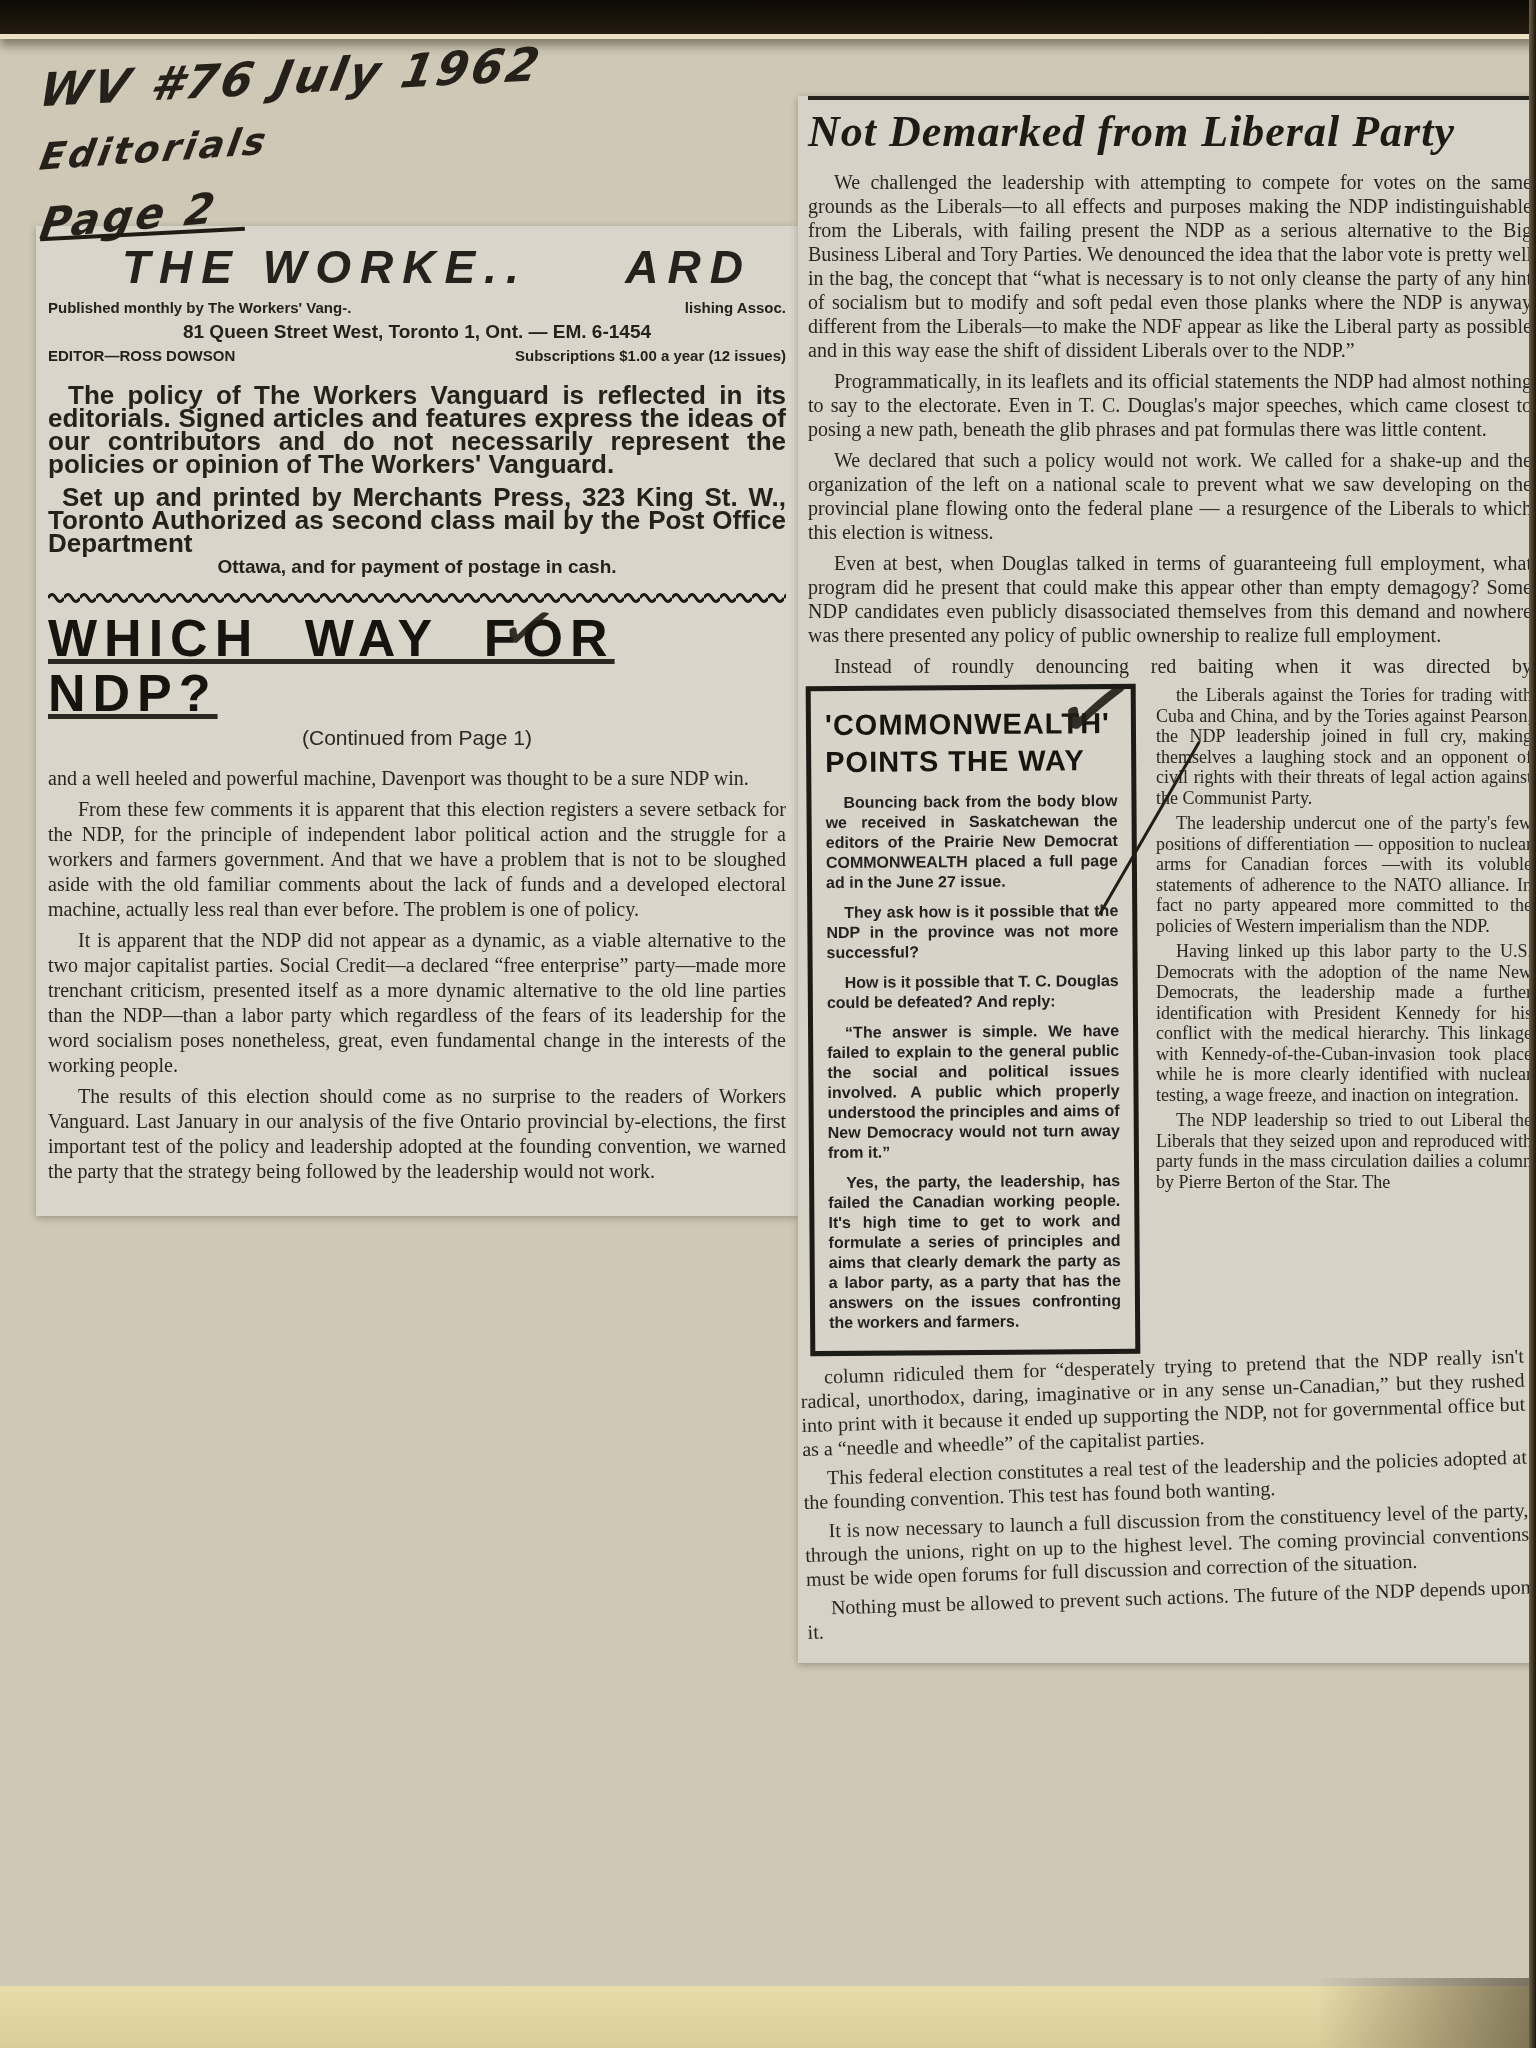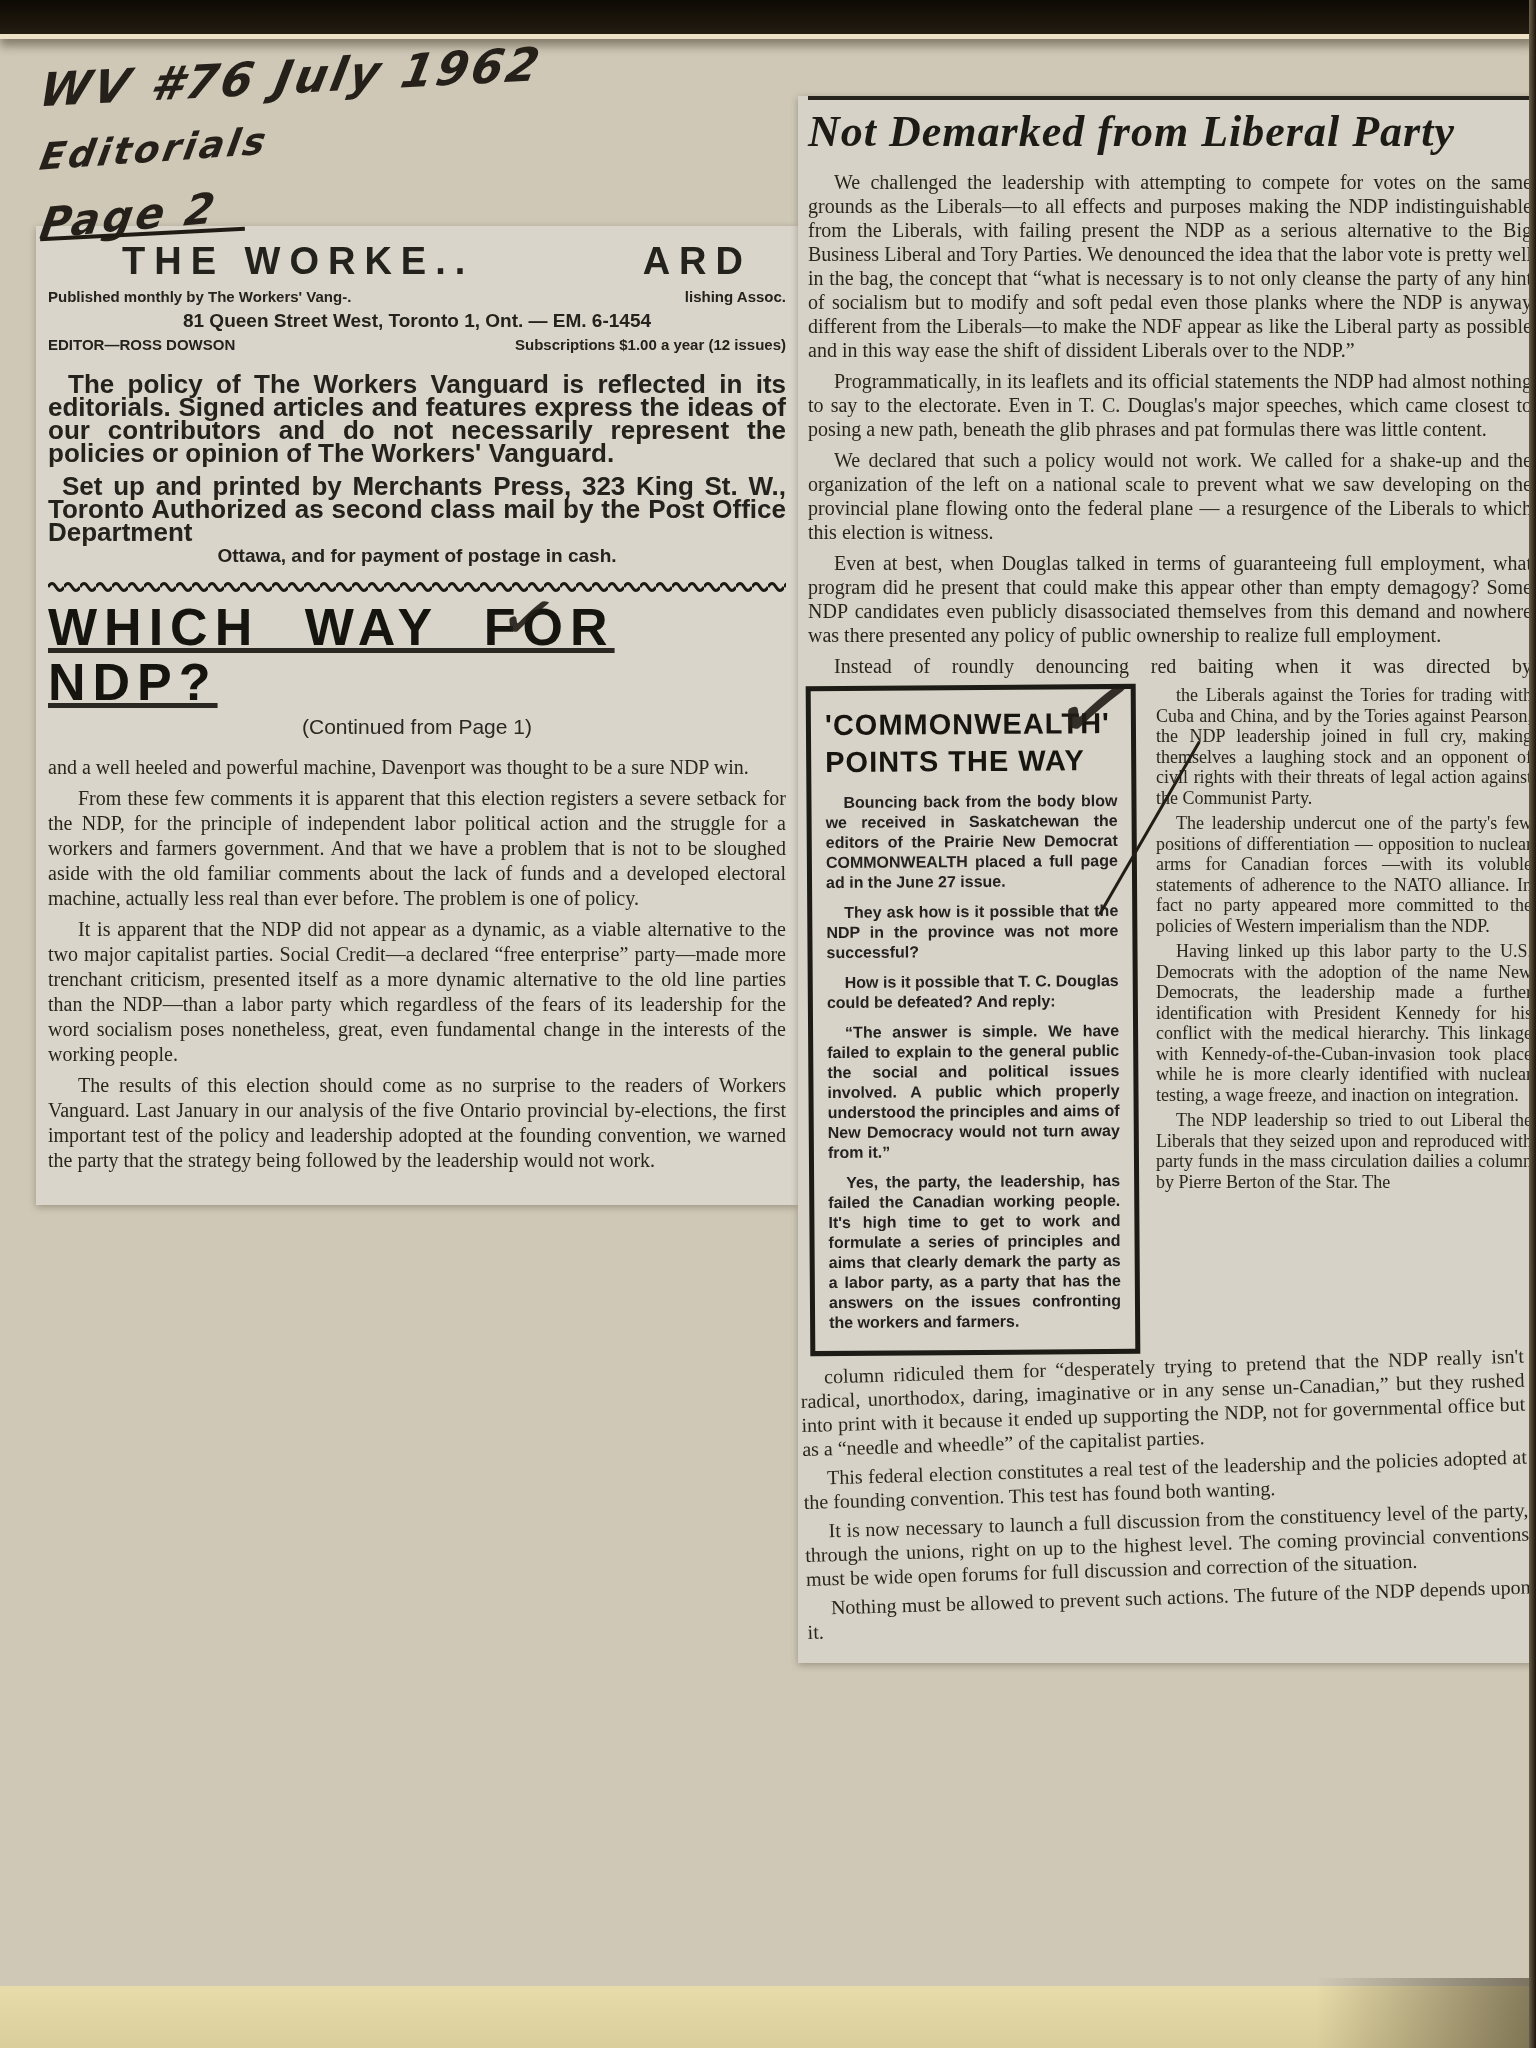--- a/index.html
+++ b/index.html
@@ -24,21 +24,21 @@
   .hw-underline{width:205px;height:4px;background:#201c15;margin-top:6px;transform:rotate(-3deg);}
 
   
   .clip{box-shadow:0 2px 7px rgba(60,48,26,.35);z-index:2;}
   .clip-left{position:absolute;left:36px;top:226px;width:762px;background:#d9d5ca;padding:14px 12px 26px;box-sizing:border-box;}
   .clip-right{position:absolute;left:798px;top:96px;width:738px;background:#d6d2c7;padding:0 4px 14px 10px;box-sizing:border-box;}
 
   
   .masthead{font-family:"Liberation Sans",sans-serif;font-weight:bold;color:#24221c;}
   .mast-title{display:flex;justify-content:space-between;align-items:flex-end;padding:0 34px 2px 74px;
-              font-weight:900;font-size:38px;letter-spacing:9px;}
+              font-weight:900;font-size:46px;letter-spacing:9px;font-style:italic;}
   .mast-row{display:flex;justify-content:space-between;font-size:15px;line-height:24px;}
   .mast-center{text-align:center;font-size:19px;line-height:24px;}
   .mast-para{font-size:26px;line-height:23px;text-align:justify;margin:16px 0 0;text-indent:20px;}
   .mast-para.mp2{margin-top:10px;text-indent:14px;}
   .wavy{display:block;margin:12px 0 4px;}
 
   
   .headline-row{position:relative;margin:6px 0 4px;text-decoration:underline;}
   .headline-row h1{margin:0;font-family:"Liberation Sans",sans-serif;font-weight:900;font-size:52px;line-height:1.05;
                    letter-spacing:7px;word-spacing:24px;color:#16140f;}

